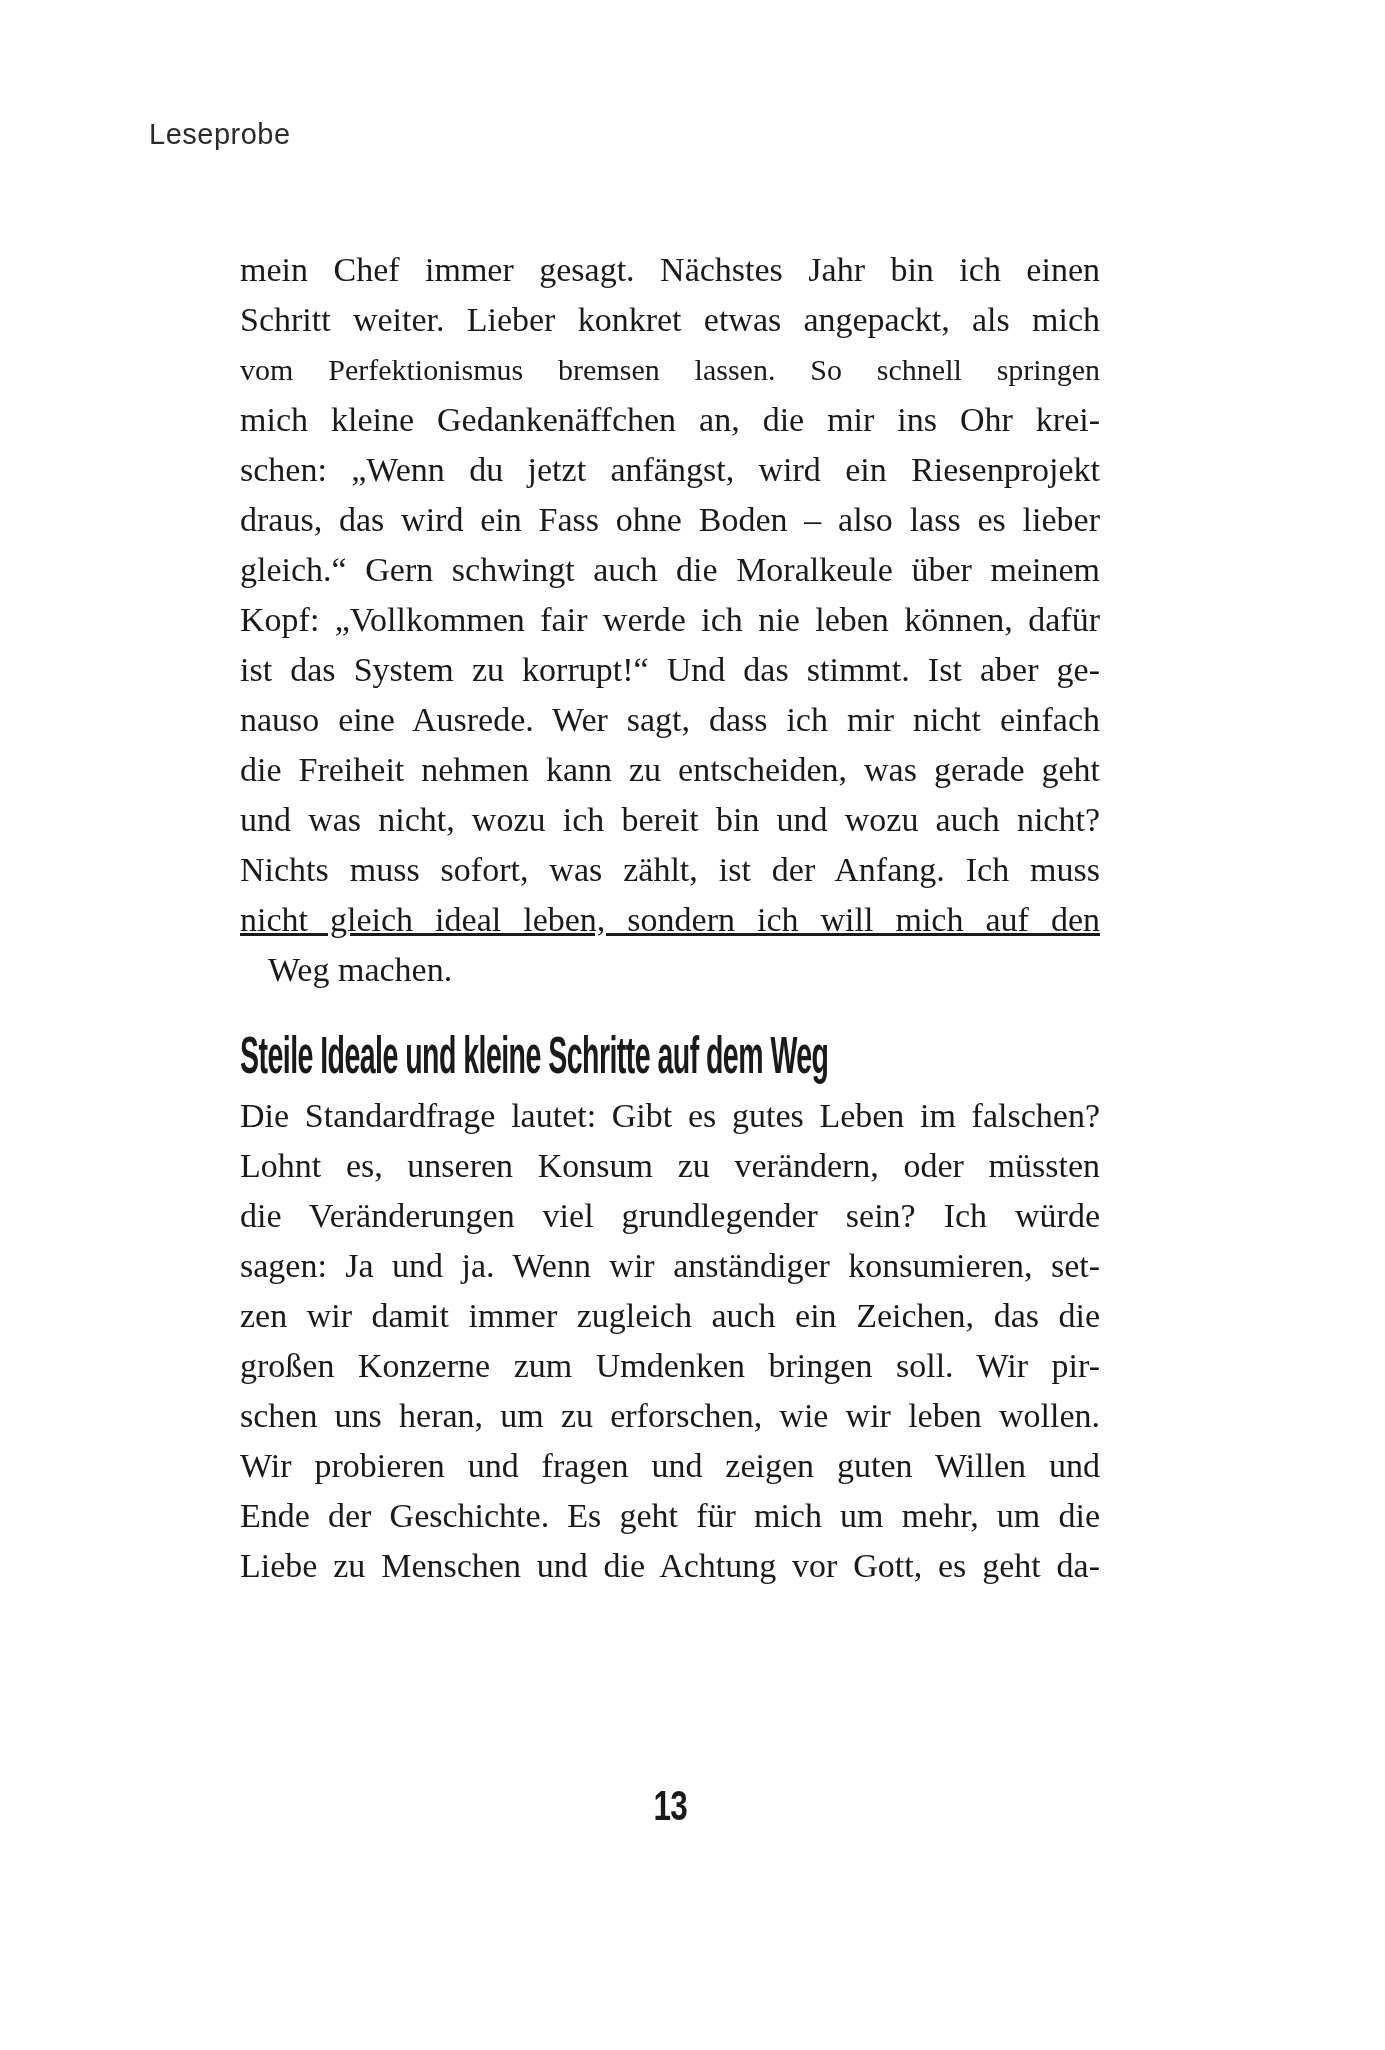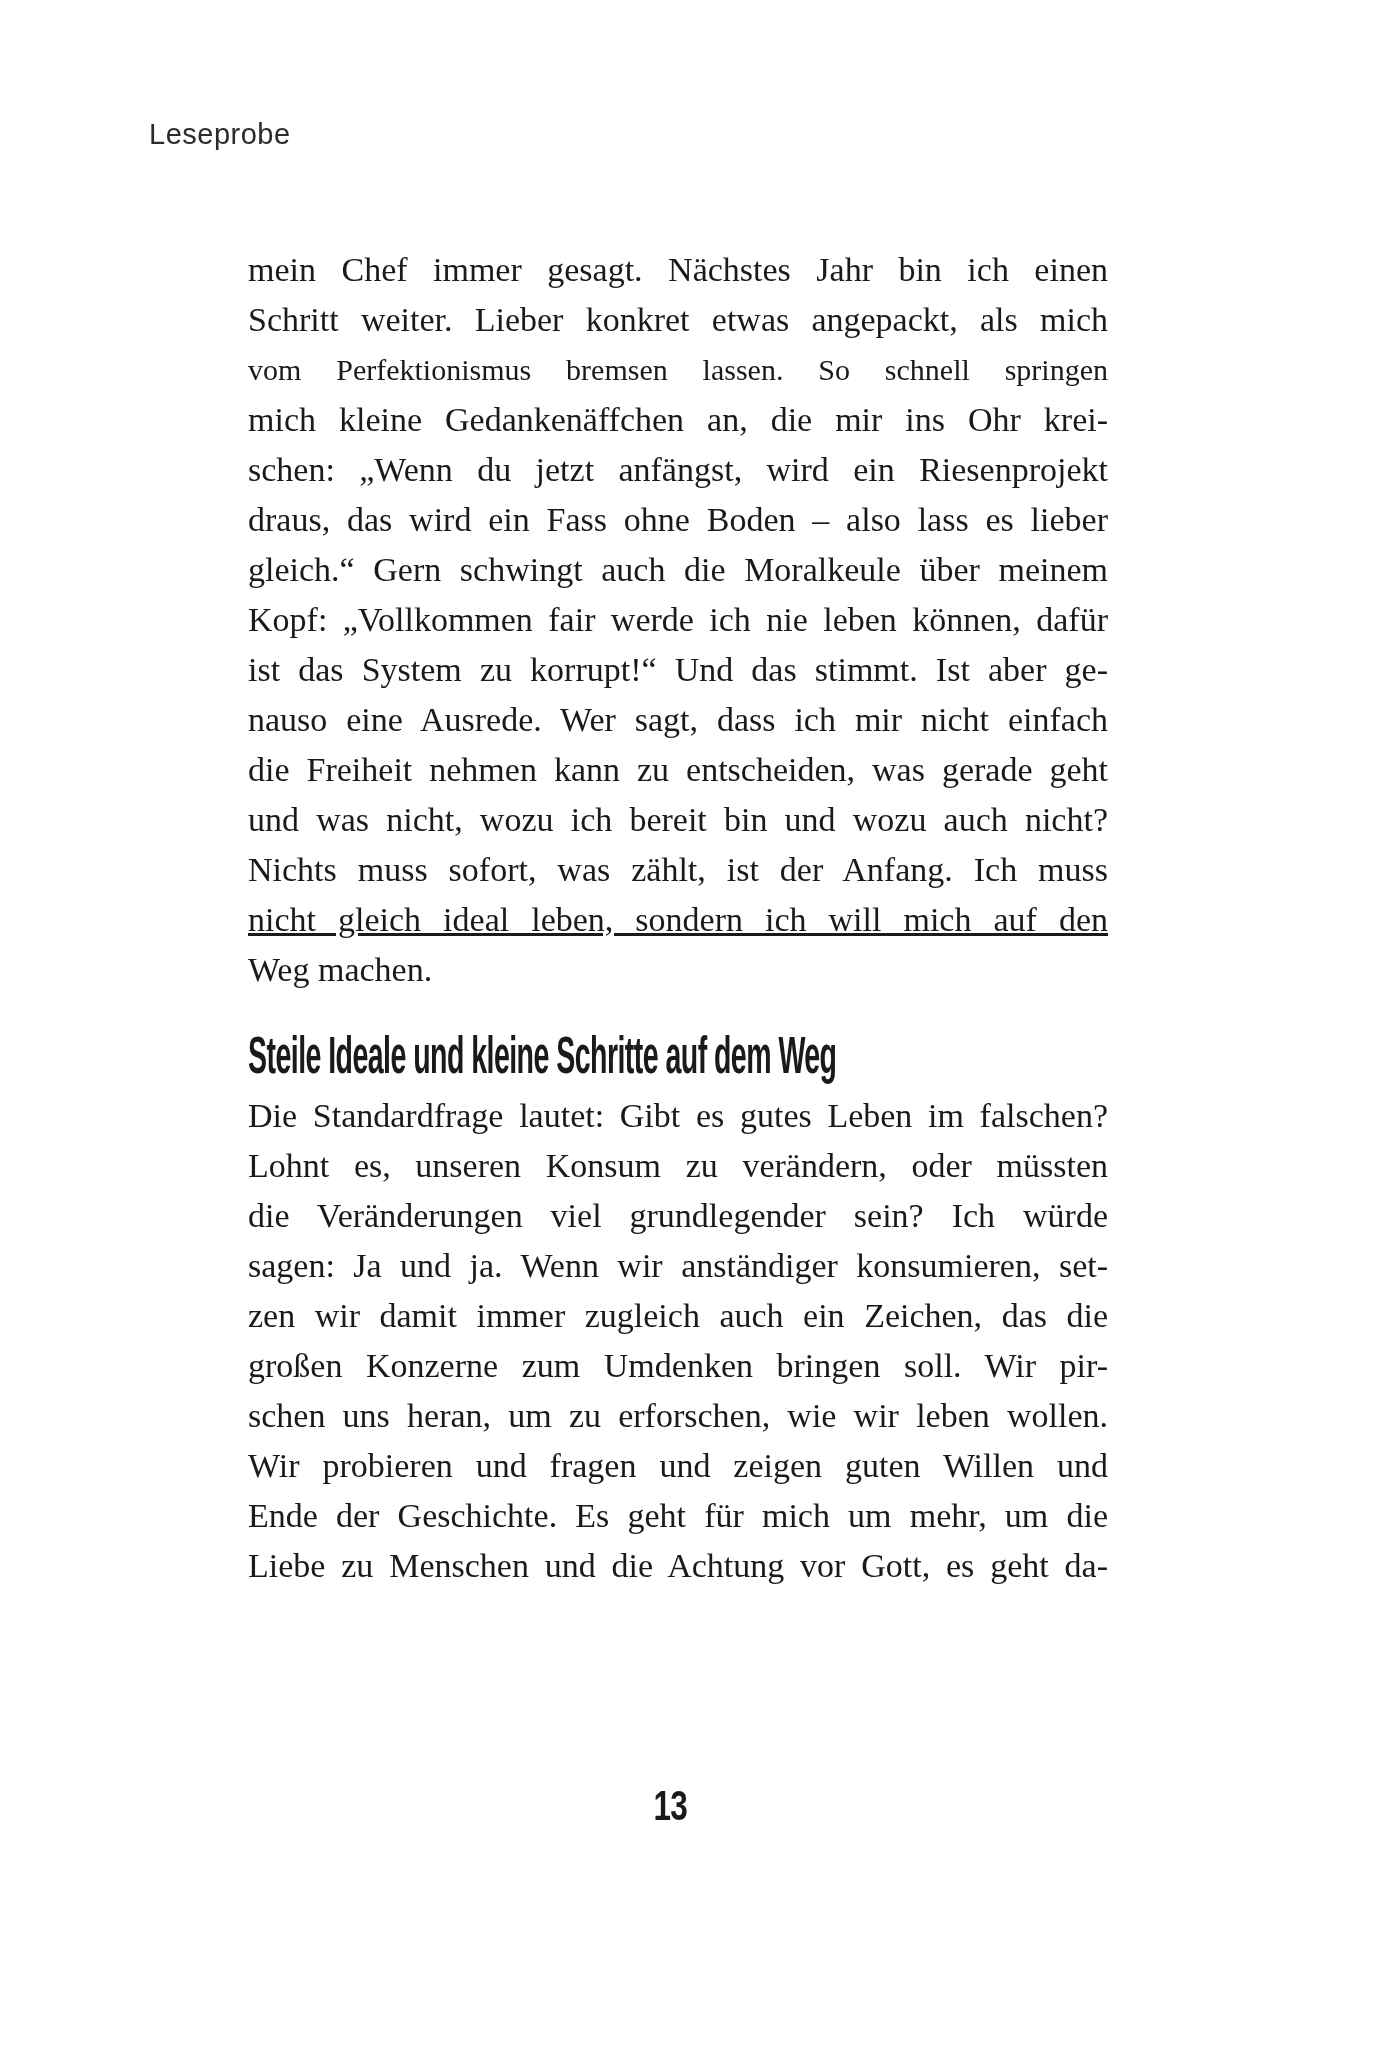--- a/index.html
+++ b/index.html
@@ -21,35 +21,36 @@
     top: 119px;
     font-family: "Liberation Sans", sans-serif;
     font-size: 29px;
     line-height: 1.1;
     letter-spacing: 0.5px;
     color: var(--kicker, #2b2b2b);
   }
 
   .column {
     position: absolute;
-    left: 248px;
+    left: 240px;
     top: 245px;
     width: 860px;
   }
 
   .bline {
     font-size: 34px;
     line-height: 50px;
     white-space: nowrap;
     text-align: justify;
     text-align-last: justify;
     text-justify: inter-word;
   }
   .bline.endline {
     text-align-last: left;
+    margin-left: 28px;
   }
 
   .heading {
     margin: 34px 0 8px 0;
     height: 54px;
     line-height: 54px;
     font-family: "Liberation Sans", sans-serif;
     font-weight: bold;
     white-space: nowrap;
     color: var(--heading, #1a1a1a);

